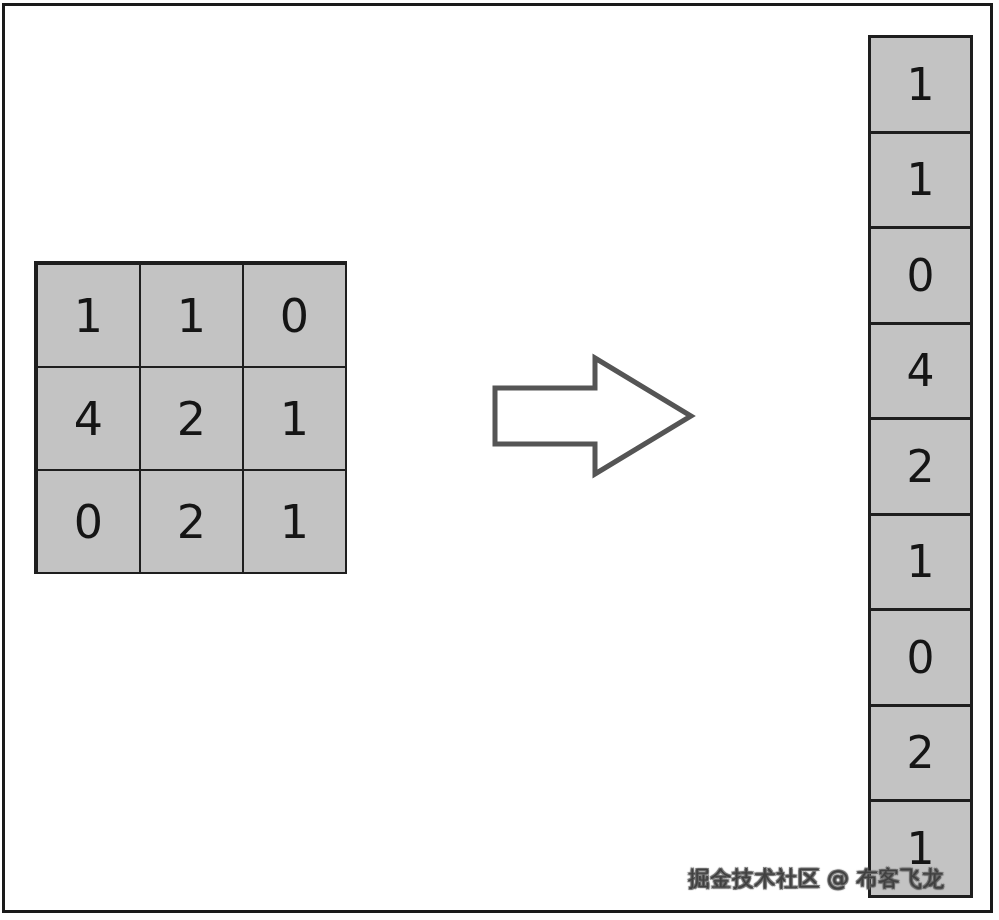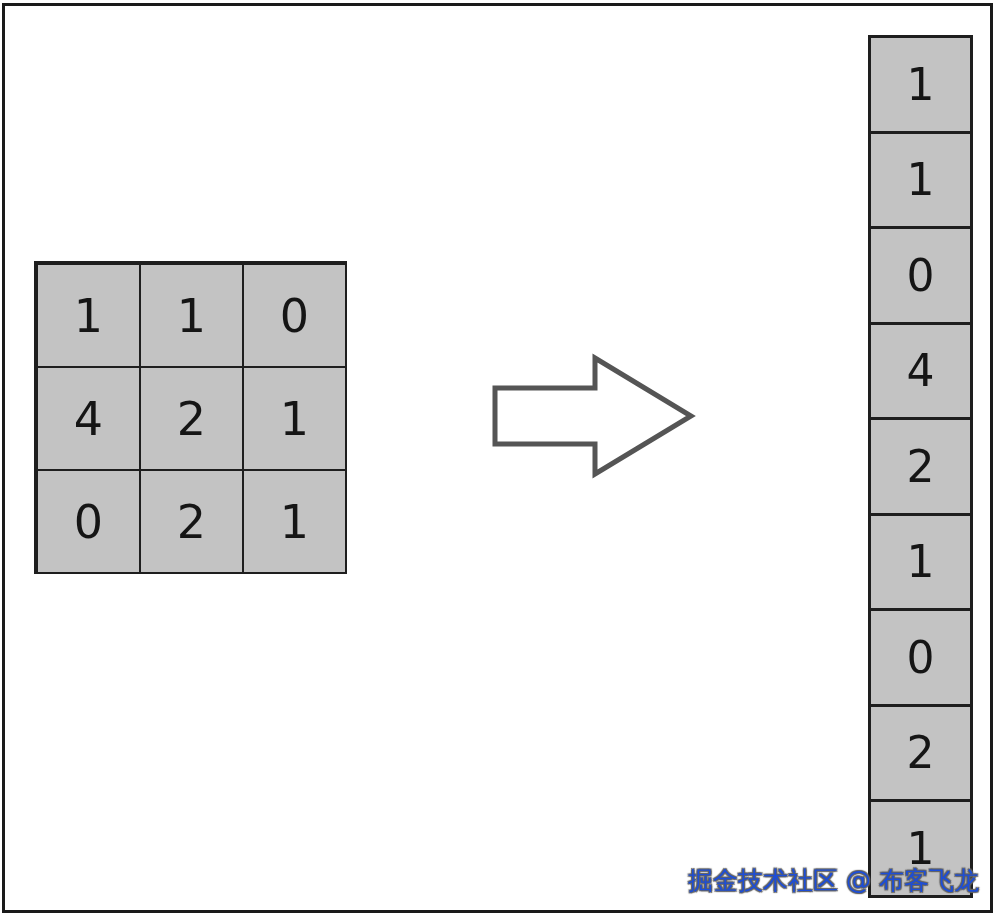--- a/index.html
+++ b/index.html
@@ -3,21 +3,21 @@
   <meta charset="utf-8">
   <style>
     html, body { margin: 0; padding: 0; background: #ffffff; }
     body { width: 999px; height: 920px; position: relative; overflow: hidden; font-family: "DejaVu Sans", sans-serif; }
     .frame { position: absolute; left: 2px; top: 3px; width: 991px; height: 910px; border: 3px solid #1a1a1a; box-sizing: border-box; }
     .matrix { position: absolute; left: 34px; top: 261px; display: grid; grid-template-columns: repeat(3, 103px); grid-template-rows: repeat(3, 103px); border: 3px solid #1e1e1e; box-sizing: border-box; width: 313px; height: 313px; }
     .cell { background: #c3c3c3; border: 1.5px solid #1e1e1e; display: flex; align-items: center; justify-content: center; font-size: 46px; color: #151515; box-sizing: border-box; }
     .arrow { position: absolute; left: 490px; top: 352px; width: 206px; height: 130px; }
     .vector { position: absolute; left: 868px; top: 35px; width: 105px; display: flex; flex-direction: column; border: 3px solid #1e1e1e; border-bottom: none; box-sizing: border-box; }
     .vcell { height: 95.5px; background: #c3c3c3; border-bottom: 3px solid #1e1e1e; display: flex; align-items: center; justify-content: center; font-size: 44px; color: #151515; box-sizing: border-box; }
-    .watermark { position: absolute; left: 688px; top: 864px; font-size: 25px; color: #1d4ed8; letter-spacing: 0px; text-shadow: 0 0 1px #555, 1px 1px 1px #666, -1px -1px 1px #666, 1px -1px 1px #666, -1px 1px 1px #666; white-space: nowrap; }
+    .watermark { position: absolute; left: 688px; top: 864px; font-size: 22px; color: #404040; letter-spacing: 0px; text-shadow: 0 0 1px #555, 1px 1px 1px #666, -1px -1px 1px #666, 1px -1px 1px #666, -1px 1px 1px #666; white-space: nowrap; }
   </style>
 </head>
 <body>
 
 <div class="frame"></div>
 
 <div class="matrix">
   <div class="cell">1</div>
   <div class="cell">1</div>
   <div class="cell">0</div>

